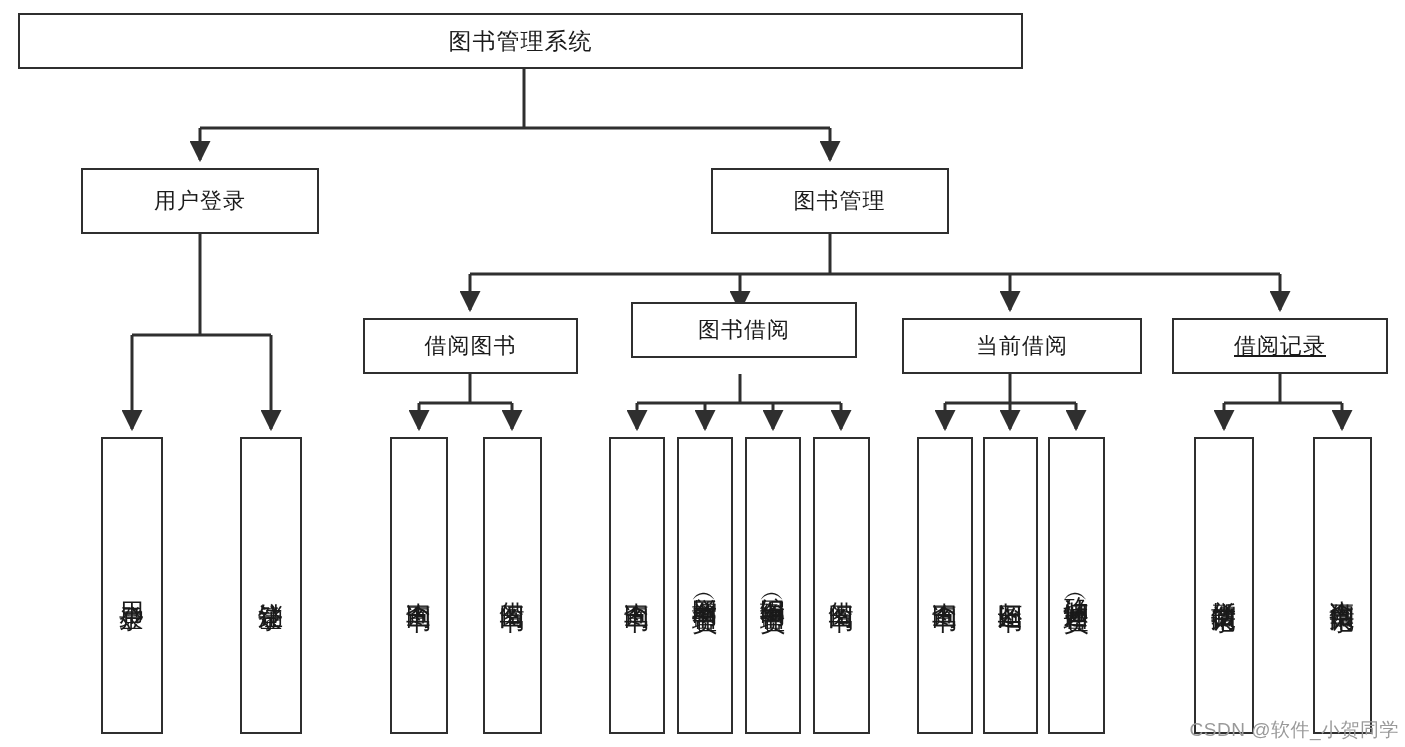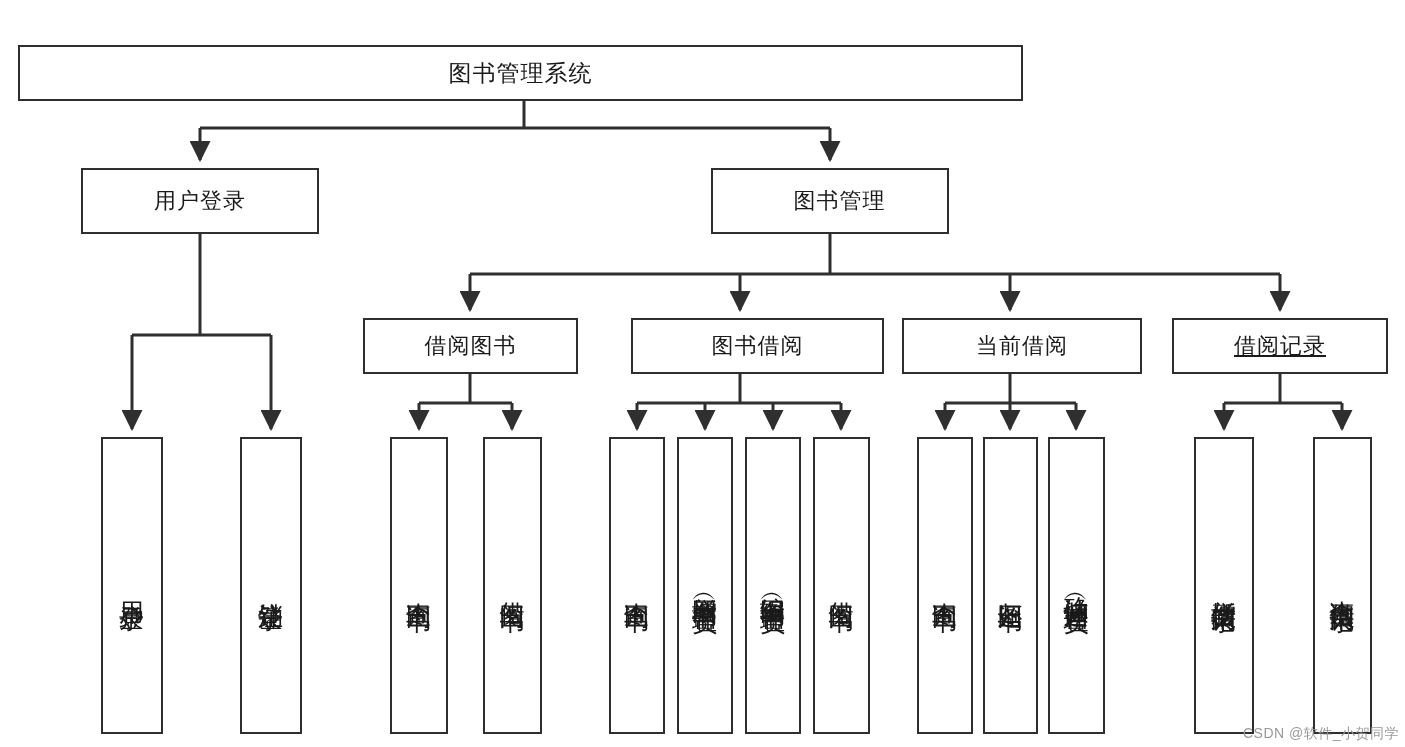--- a/index.html
+++ b/index.html
@@ -46,21 +46,21 @@
     line-height: 1.12;
     letter-spacing: 2px;
     text-align: center;
     padding: 4px 0;
   }
   .node-root .node-h { font-size: 23px; }
   .watermark {
     position: absolute;
     right: 6px;
     bottom: 4px;
-    font-size: 14px;
+    font-size: 19px;
     color: #9a9a9a;
     letter-spacing: 0.5px;
     white-space: nowrap;
     pointer-events: none;
   }
 </style>
 </head>
 <body>
 
 <div id="canvas">
@@ -108,35 +108,35 @@
       <path d="M 1010 403 L 1010 429" marker-end="url(#arrow)"></path>
       <path d="M 1076 403 L 1076 429" marker-end="url(#arrow)"></path>
 
       <path d="M 1280 374 L 1280 403"></path>
       <path d="M 1224 403 L 1342 403"></path>
       <path d="M 1224 403 L 1224 429" marker-end="url(#arrow)"></path>
       <path d="M 1342 403 L 1342 429" marker-end="url(#arrow)"></path>
     </g>
   </svg>
 
-  <div class="node node-root" style="left:18px; top:13px; width:1005px; height:56px;margin-top:32px;">
+  <div class="node node-root" style="left:18px; top:13px; width:1005px; height:56px;">
     <span class="node-h">图书管理系统</span>
   </div>
 
   <div class="node" style="left:81px; top:168px; width:238px; height:66px;">
     <span class="node-h">用户登录</span>
   </div>
   <div class="node" style="left:711px; top:168px; width:238px; height:66px;padding-left:19px;">
     <span class="node-h">图书管理</span>
   </div>
 
   <div class="node" style="left:363px; top:318px; width:215px; height:56px;">
     <span class="node-h">借阅图书</span>
   </div>
-  <div class="node" style="left:631px; top:318px; width:253px; height:56px;">
+  <div class="node" style="left:631px; top:302px; width:226px; height:56px;">
     <span class="node-h">图书借阅</span>
   </div>
   <div class="node" style="left:902px; top:318px; width:240px; height:56px;">
     <span class="node-h">当前借阅</span>
   </div>
   <div class="node" style="left:1172px; top:318px; width:216px; height:56px;text-decoration:underline;">
     <span class="node-h">借阅记录</span>
   </div>
 
   <div class="node" style="left:101px; top:437px; width:62px; height:297px;">

